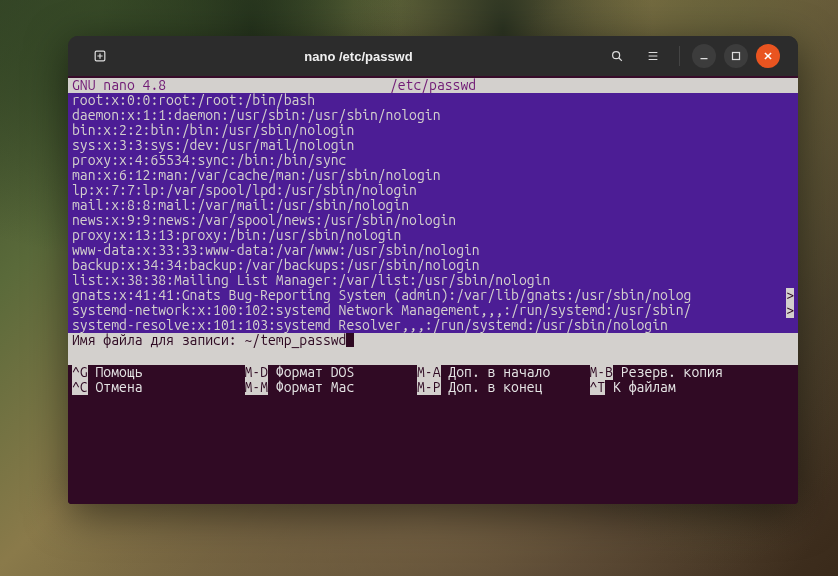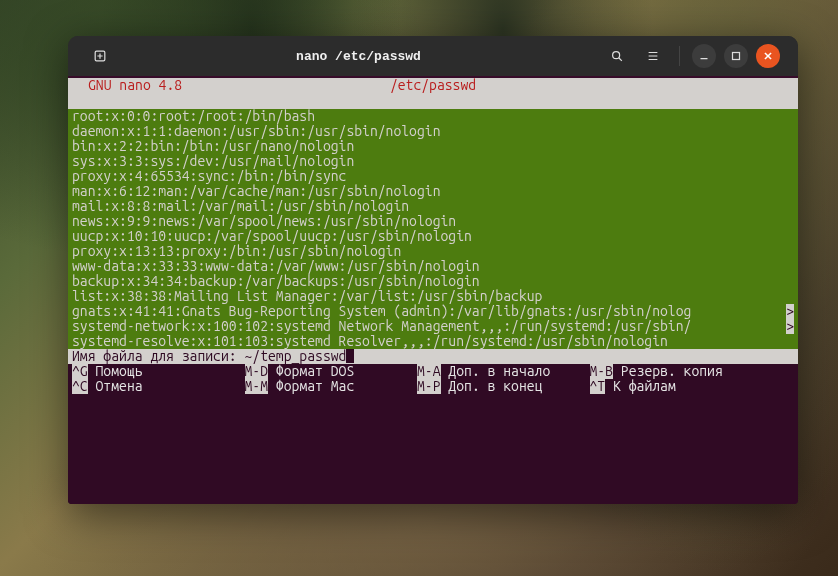--- a/index.html
+++ b/index.html
@@ -34,21 +34,21 @@
     display: flex;
     flex-direction: column;
   }
   .titlebar {
     height: 40px;
     background: #2c2c2c;
     display: flex;
     align-items: center;
     padding: 0 18px;
     color: #f0f0f0;
-    font-family: Liberation Mono, monospace;
+    font-family: Liberation Sans, sans-serif;
     font-size: 13px;
     flex-shrink: 0;
   }
   .titlebar-left { display: flex; align-items: center; gap: 4px; }
   .titlebar-center { flex: 1; text-align: center; font-weight: 600; }
   .titlebar-right { display: flex; align-items: center; gap: 8px; }
   .tb-btn {
     width: 28px; height: 28px;
     border-radius: 4px;
     display: flex;
@@ -69,43 +69,43 @@
     color: #d0d0d0;
     font-family: "Ubuntu Mono", "DejaVu Sans Mono", monospace;
     font-size: 14px;
     line-height: 15px;
     padding: 2px 0 0 0;
     overflow: hidden;
     position: relative;
   }
   .term-bg { background: #300a24; height:100%; }
   .term-row { white-space: pre; padding: 0 4px; height: 15px; color: #dcdcdc; }
-  .header-row { display: flex; background: #d3d0cd; color: #b91c1c; padding: 0 20px; height: 31px; }
+  .header-row { display: flex; background: #d3d0cd; color: #701a75; padding: 0 4px; height: 15px; }
   .header-row .left { flex: 0 0 auto; }
   .header-row .center { flex: 1; text-align: center; }
   .truncmark { background: #d3d0cd; color: #2e0922; }
 
-  .prompt-row { display: flex; background: #d3d0cd; color: #2e0922; height: 15px; padding: 0 4px; }
+  .prompt-row { display: flex; background: #d3d0cd; color: #2e0922; height: 32px; padding: 0 4px; }
   .prompt-row .lbl { white-space: pre; }
   .prompt-row .cursor {
     display: inline-block;
     width: 8px;
     height: 14px;
     background: #2e0922;
     vertical-align: bottom;
   }
   .prompt-row .after { white-space: pre; }
 
   .help-rows { }
   .help-row { display: flex; padding: 0 4px; height: 15px; white-space: pre; }
   .help-cell { flex: 0 0 auto; display: flex; }
   .hk { background: #d3d0cd; color: #2e0922; display:inline-block; }
   .hl { color: #e5e5e5; }
 
-  .content { background: #4d7c0f; }
+  .content { background: #4c1d95; }
   .file-line { color: #d3d0cd; }
   .overflow { position: relative; }
   .overflow .truncmark { position: absolute; right: 4px; top:0; }
   .spacer { flex:1; }
 </style>
 </head>
 <body>
 <div class="bg-overlay"></div>
 
 <div class="window">
@@ -158,31 +158,31 @@
     <div class="term-bg">
       <div class="header-row">
         <span class="left">  GNU nano 4.8</span>
         <span class="center">/etc/passwd</span>
         <span class="left" style="visibility:hidden">  GNU nano 4.8</span>
       </div>
 
       <div class="content" id="file-lines">
           <div class="term-row file-line overflow">root:x:0:0:root:/root:/bin/bash</div>
           <div class="term-row file-line overflow">daemon:x:1:1:daemon:/usr/sbin:/usr/sbin/nologin</div>
-          <div class="term-row file-line overflow">bin:x:2:2:bin:/bin:/usr/nano/nologin</div>
+          <div class="term-row file-line overflow">bin:x:2:2:bin:/bin:/usr/sbin/nologin</div>
           <div class="term-row file-line overflow">sys:x:3:3:sys:/dev:/usr/mail/nologin</div>
           <div class="term-row file-line overflow">proxy:x:4:65534:sync:/bin:/bin/sync</div>
           <div class="term-row file-line overflow">man:x:6:12:man:/var/cache/man:/usr/sbin/nologin</div>
+          <div class="term-row file-line overflow">lp:x:7:7:lp:/var/spool/lpd:/usr/sbin/nologin</div>
           <div class="term-row file-line overflow">mail:x:8:8:mail:/var/mail:/usr/sbin/nologin</div>
           <div class="term-row file-line overflow">news:x:9:9:news:/var/spool/news:/usr/sbin/nologin</div>
-          <div class="term-row file-line overflow">uucp:x:10:10:uucp:/var/spool/uucp:/usr/sbin/nologin</div>
           <div class="term-row file-line overflow">proxy:x:13:13:proxy:/bin:/usr/sbin/nologin</div>
           <div class="term-row file-line overflow">www-data:x:33:33:www-data:/var/www:/usr/sbin/nologin</div>
           <div class="term-row file-line overflow">backup:x:34:34:backup:/var/backups:/usr/sbin/nologin</div>
-          <div class="term-row file-line overflow">list:x:38:38:Mailing List Manager:/var/list:/usr/sbin/backup</div>
+          <div class="term-row file-line overflow">list:x:38:38:Mailing List Manager:/var/list:/usr/sbin/nologin</div>
           <div class="term-row file-line overflow">gnats:x:41:41:Gnats Bug-Reporting System (admin):/var/lib/gnats:/usr/sbin/nolog<span class="truncmark">&gt;</span></div>
           <div class="term-row file-line overflow">systemd-network:x:100:102:systemd Network Management,,,:/run/systemd:/usr/sbin/<span class="truncmark">&gt;</span></div>
           <div class="term-row file-line overflow">systemd-resolve:x:101:103:systemd Resolver,,,:/run/systemd:/usr/sbin/nologin</div>
         </div>
 
       <div class="prompt-row">
         <span class="lbl">Имя файла для записи: </span>
         <span class="lbl">~/temp_passwd</span>
         <span class="cursor"></span>
         <span class="after spacer"> </span>

